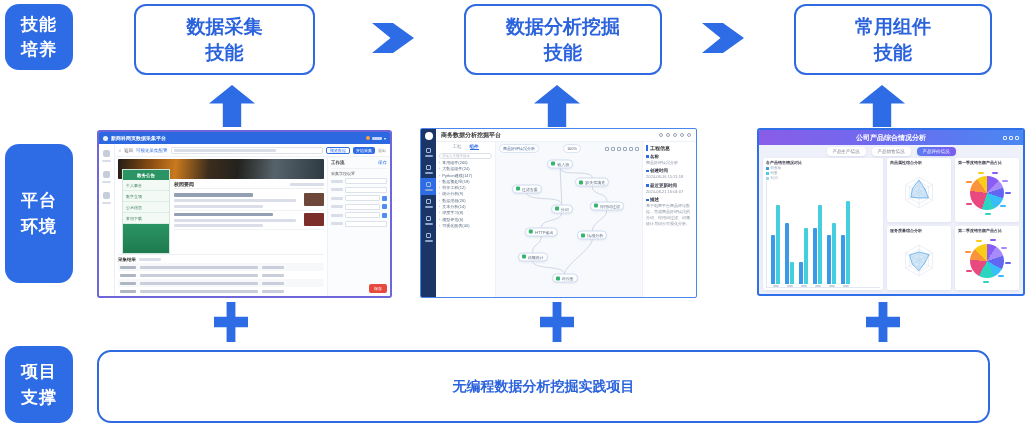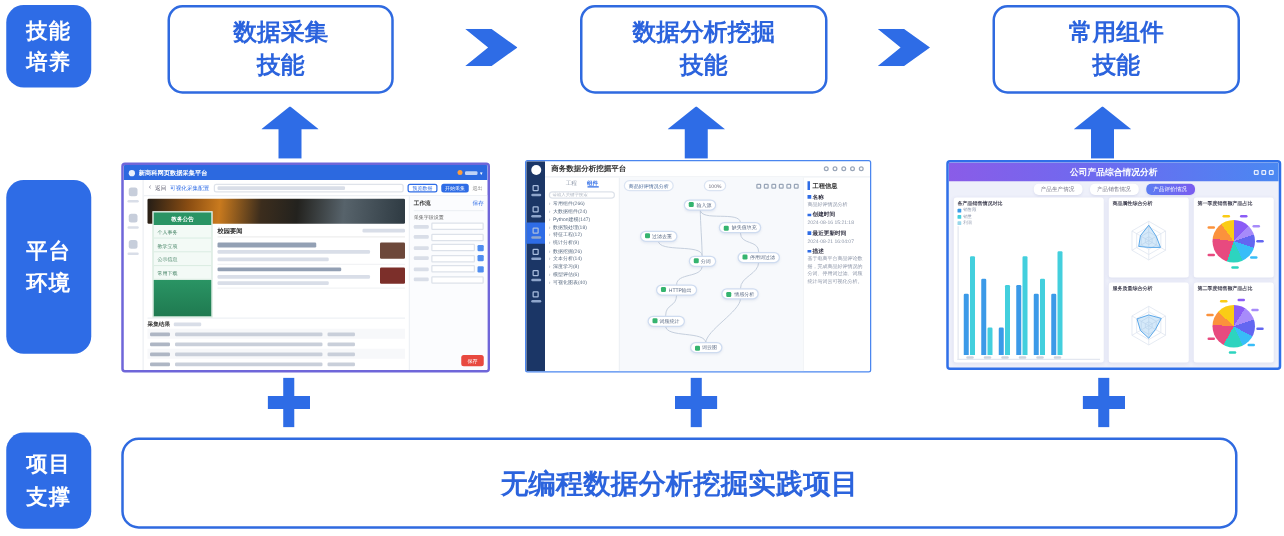--- a/index.html
+++ b/index.html
@@ -8,21 +8,21 @@
 
   
   .slabel{position:absolute;background:#2e6ce6;color:#fff;border-radius:14px;display:flex;align-items:center;justify-content:center;
           text-align:center;font-weight:700;font-size:17px;line-height:1.5;white-space:pre-line;letter-spacing:1px}
   .skill{position:absolute;border:2.5px solid #2f6ae0;border-radius:12px;background:#fff;display:flex;align-items:center;justify-content:center;
          text-align:center;color:#2b63dd;font-weight:700;font-size:19px;line-height:1.35;white-space:pre-line}
   .chev{position:absolute;background:#2e6ce6;clip-path:polygon(0 0,50% 0,100% 50%,50% 100%,0 100%,44% 50%)}
   .uparrow{position:absolute;background:#2e6ce6;clip-path:polygon(50% 0,100% 44%,70% 44%,70% 100%,30% 100%,30% 44%,0 44%)}
   .plus{position:absolute;background:#2e6ce6;clip-path:polygon(37% 0,63% 0,63% 37%,100% 37%,100% 63%,63% 63%,63% 100%,37% 100%,37% 63%,0 63%,0 37%,37% 37%)}
   .proj{position:absolute;border:2.5px solid #2f6ae0;border-radius:14px;background:#fff;display:flex;align-items:center;justify-content:center;
-        color:#2b63dd;font-weight:700;font-size:22px}
+        color:#2b63dd;font-weight:700;font-size:14px}
   .ph{background:#d9dee8;border-radius:1px;height:3px;display:inline-block;flex:none}
 
   .shot{position:absolute;background:#fff;overflow:hidden}
 
   
   #s1{left:97px;top:130px;width:295px;height:168px;border:2px solid #6f66d9;border-radius:3px;display:flex;flex-direction:column}
   .s1-titlebar{height:12px;background:#2c69e0;display:flex;align-items:center;padding:0 4px;gap:3px;flex:none}
   .s1-logo{width:5px;height:5px;border-radius:50%;background:#fff;opacity:.9;flex:none}
   .s1-title{color:#fff;font-size:5px;font-weight:700;white-space:nowrap}
   .s1-user{margin-left:auto;display:flex;align-items:center;gap:2px;color:#fff;font-size:4px}

